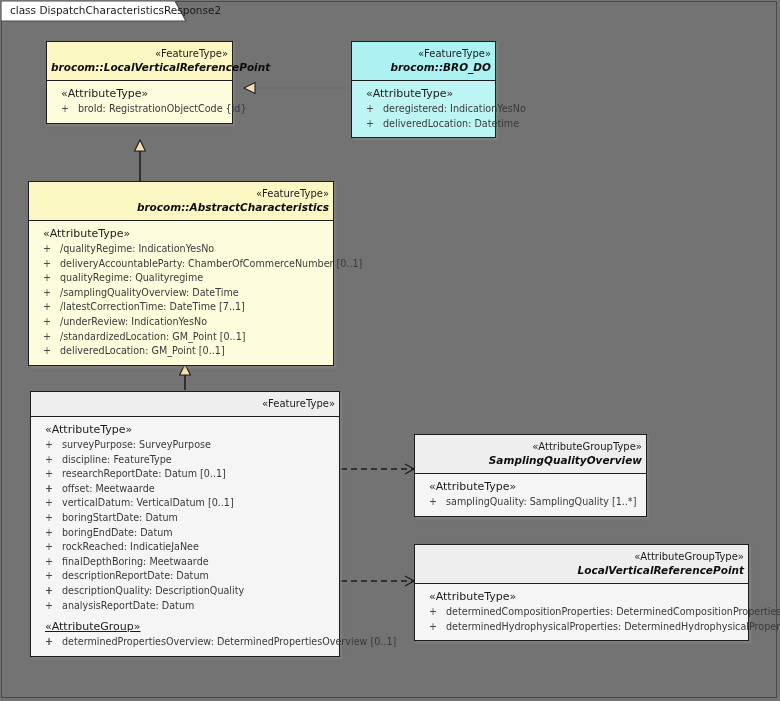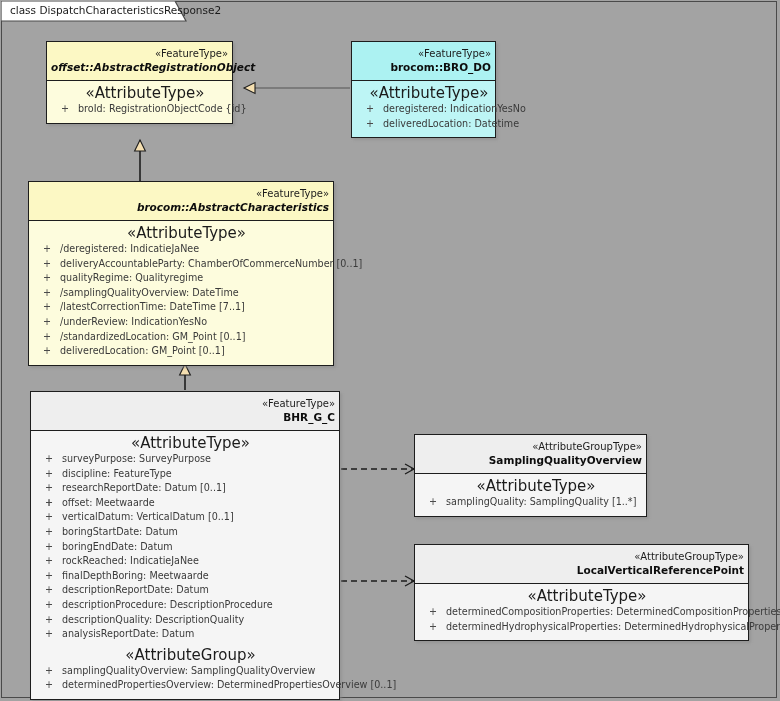--- a/index.html
+++ b/index.html
@@ -7,21 +7,21 @@
     padding: 0;
     background: #ffffff;
   }
   body {
     font-family: "DejaVu Sans", sans-serif;
   }
   #canvas {
     position: relative;
     width: 780px;
     height: 701px;
-    background: #a3a3a3;
+    background: #737373;
     overflow: hidden;
   }
   
   .frame {
     position: absolute;
     left: 1px;
     top: 1px;
     width: 776px;
     height: 697px;
     border: 1px solid #4a4a4a;
@@ -72,35 +72,35 @@
     color: #1b1b1b;
     line-height: 13px;
     white-space: nowrap;
   }
   .uml .cname {
     font-size: 10.5px;
     font-weight: bold;
     color: #0d0d0d;
     line-height: 14px;
     white-space: nowrap;
+    font-style: italic;
   }
   .uml .cname.abstract {
     font-style: italic;
   }
   .uml .body {
     padding: 5px 3px 6px 3px;
     box-sizing: border-box;
   }
   .uml .grp {
-    font-size: 15px;
+    font-size: 11px;
     color: #1b1b1b;
     padding: 1px 0 2px 11px;
     line-height: 13px;
     white-space: nowrap;
-    text-align: center;
   }
   .uml .attr {
     font-size: 9.6px;
     color: #3a3a3a;
     line-height: 14.6px;
     white-space: nowrap;
     position: relative;
     padding-left: 28px;
   }
   .uml .attr .vis {
@@ -172,21 +172,21 @@
     </g>
 
     <g>
       <line x1="341" y1="581" x2="414" y2="581" stroke="#1d1d1d" stroke-width="1.3" stroke-dasharray="6,4" marker-end="url(#dep-arrow)"></line>
     </g>
   </svg>
 
   <div class="uml yellow" style="left:46px; top:41px; width:187px;">
     <div class="hdr">
       <div class="stereo">«FeatureType»</div>
-      <div class="cname abstract">offset::AbstractRegistrationObject</div>
+      <div class="cname abstract">brocom::LocalVerticalReferencePoint</div>
     </div>
     <div class="body">
       <div class="grp">«AttributeType»</div>
       <div class="attr">
         <span class="vis">+</span>
         <span>broId: RegistrationObjectCode {id}</span>
       </div>
     </div>
   </div>
 
@@ -210,21 +210,21 @@
 
   <div class="uml yellow" style="left:28px; top:181px; width:306px;">
     <div class="hdr">
       <div class="stereo">«FeatureType»</div>
       <div class="cname abstract">brocom::AbstractCharacteristics</div>
     </div>
     <div class="body">
       <div class="grp">«AttributeType»</div>
       <div class="attr">
         <span class="vis">+</span>
-        <span>/deregistered: IndicatieJaNee</span>
+        <span>/qualityRegime: IndicationYesNo</span>
       </div>
       <div class="attr">
         <span class="vis">+</span>
         <span>deliveryAccountableParty: ChamberOfCommerceNumber [0..1]</span>
       </div>
       <div class="attr">
         <span class="vis">+</span>
         <span>qualityRegime: Qualityregime</span>
       </div>
       <div class="attr">
@@ -246,21 +246,20 @@
       <div class="attr">
         <span class="vis">+</span>
         <span>deliveredLocation: GM_Point [0..1]</span>
       </div>
     </div>
   </div>
 
   <div class="uml grey" style="left:30px; top:391px; width:310px;">
     <div class="hdr">
       <div class="stereo">«FeatureType»</div>
-      <div class="cname">BHR_G_C</div>
     </div>
     <div class="body">
       <div class="grp">«AttributeType»</div>
       <div class="attr">
         <span class="vis">+</span>
         <span>surveyPurpose: SurveyPurpose</span>
       </div>
       <div class="attr">
         <span class="vis">+</span>
         <span>discipline: FeatureType</span>
@@ -295,35 +294,33 @@
       <div class="attr">
         <span class="vis">+</span>
         <span>finalDepthBoring: Meetwaarde</span>
       </div>
       <div class="attr">
         <span class="vis">+</span>
         <span>descriptionReportDate: Datum</span>
       </div>
       <div class="attr">
         <span class="vis">+</span>
-        <span>descriptionProcedure: DescriptionProcedure</span>
       </div>
       <div class="attr">
         <span class="vis">+</span>
         <span>descriptionQuality: DescriptionQuality</span>
       </div>
       <div class="attr">
         <span class="vis">+</span>
         <span>analysisReportDate: Datum</span>
       </div>
 
-      <div class="grp" style="padding-top:7px;">«AttributeGroup»</div>
-      <div class="attr">
-        <span class="vis">+</span>
-        <span>samplingQualityOverview: SamplingQualityOverview</span>
+      <div class="grp" style="padding-top:7px;text-decoration:underline;">«AttributeGroup»</div>
+      <div class="attr">
+        <span class="vis">+</span>
       </div>
       <div class="attr">
         <span class="vis">+</span>
         <span>determinedPropertiesOverview: DeterminedPropertiesOverview [0..1]</span>
       </div>
     </div>
   </div>
 
   <div class="uml grey" style="left:414px; top:434px; width:233px;">
     <div class="hdr">

